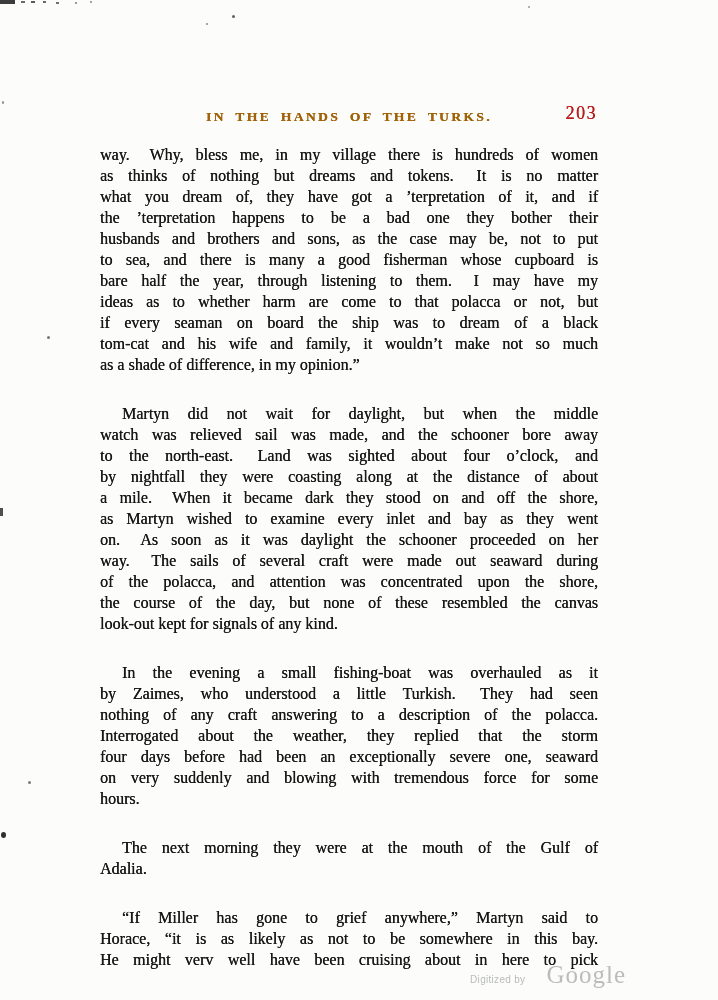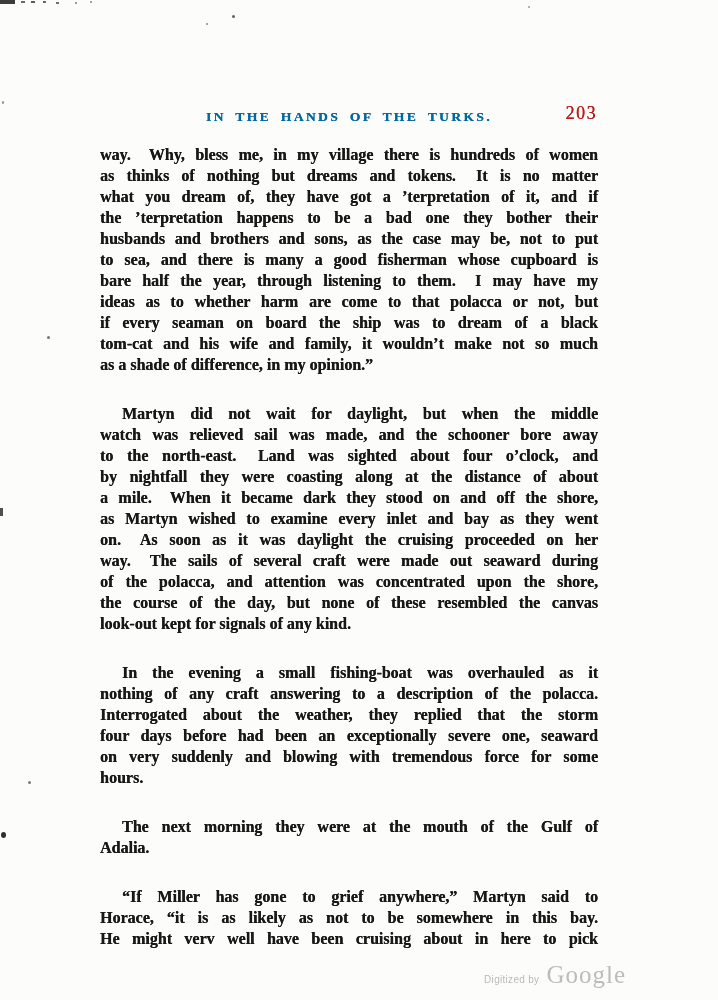--- a/index.html
+++ b/index.html
@@ -22,21 +22,21 @@
     left: 100px;
     top: 107px;
     width: 498px;
     text-align: center;
   }
   .head-title {
     font-size: 13.5px;
     font-weight: bold;
     letter-spacing: 2.4px;
     word-spacing: 4px;
-    color: #0369a1;
+    color: #a16207;
     text-shadow: 0.2px 0 0 currentColor;
     margin-top: 28px;
   }
   .page-number {
     position: absolute;
     right: 1px;
     top: -4px;
     font-size: 18px;
     letter-spacing: 1.5px;
     color: #b91c1c;
@@ -52,32 +52,31 @@
     line-height: 21px;
     color: #181818;
     text-shadow: 0.25px 0 0 currentColor;
   }
   .line {
     text-align: justify;
     text-align-last: justify;
     text-justify: inter-word;
     height: 21px;
     overflow: visible;
-    font-weight: bold;
   }
   .line.indent { text-indent: 22px; margin-top: 28px; }
   .line.end { text-align-last: left; }
   
   .watermark {
     position: absolute;
     right: 92px;
     bottom: 11px;
     display: flex;
     align-items: baseline;
-    gap: 7px;
+    gap: 21px;
     user-select: none;
   }
   .wm-prefix {
     font-family: "Liberation Sans", "DejaVu Sans", sans-serif;
     font-size: 10px;
     color: #b8bbba;
     letter-spacing: 0.3px;
   }
   .wm-brand {
     font-family: Liberation Serif, serif;
@@ -130,26 +129,27 @@
       <div class="line">ideas as to whether harm are come to that polacca or not, but</div>
       <div class="line">if every seaman on board the ship was to dream of a black</div>
       <div class="line">tom-cat and his wife and family, it wouldn’t make not so much</div>
       <div class="line end">as a shade of difference, in my opinion.”</div>
       <div class="line indent">Martyn did not wait for daylight, but when the middle</div>
       <div class="line">watch was relieved sail was made, and the schooner bore away</div>
       <div class="line">to the north-east.  Land was sighted about four o’clock, and</div>
       <div class="line">by nightfall they were coasting along at the distance of about</div>
       <div class="line">a mile.  When it became dark they stood on and off the shore,</div>
       <div class="line">as Martyn wished to examine every inlet and bay as they went</div>
-      <div class="line">on.  As soon as it was daylight the cruising proceeded on her</div>
+      <div class="line">on.  As soon as it was daylight the schooner proceeded on her</div>
       <div class="line">way.  The sails of several craft were made out seaward during</div>
       <div class="line">of the polacca, and attention was concentrated upon the shore,</div>
       <div class="line">the course of the day, but none of these resembled the canvas</div>
       <div class="line end">look-out kept for signals of any kind.</div>
       <div class="line indent">In the evening a small fishing-boat was overhauled as it</div>
+      <div class="line">by Zaimes, who understood a little Turkish.  They had seen</div>
       <div class="line">nothing of any craft answering to a description of the polacca.</div>
       <div class="line">Interrogated about the weather, they replied that the storm</div>
       <div class="line">four days before had been an exceptionally severe one, seaward</div>
       <div class="line">on very suddenly and blowing with tremendous force for some</div>
       <div class="line end">hours.</div>
       <div class="line indent">The next morning they were at the mouth of the Gulf of</div>
       <div class="line end">Adalia.</div>
       <div class="line indent">“If Miller has gone to grief anywhere,” Martyn said to</div>
       <div class="line">Horace, “it is as likely as not to be somewhere in this bay.</div>
       <div class="line">He might verv well have been cruising about in here to pick</div>

